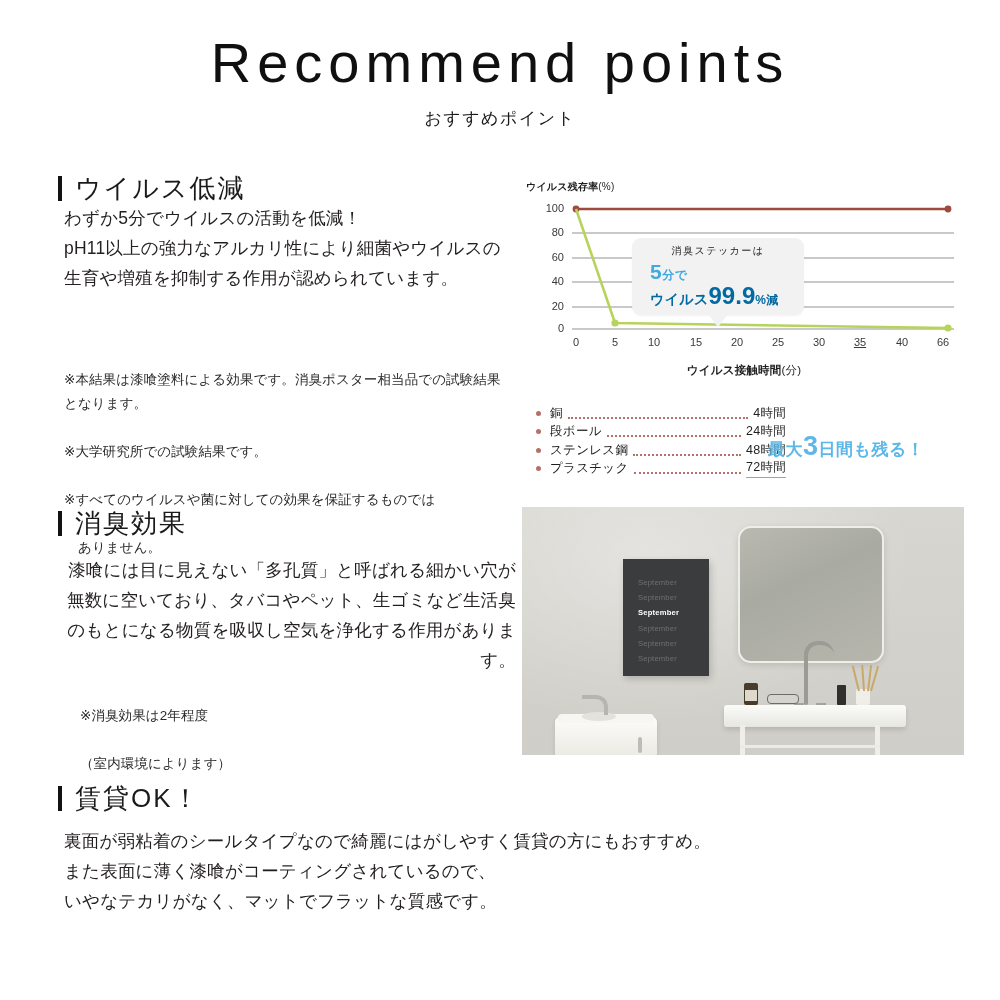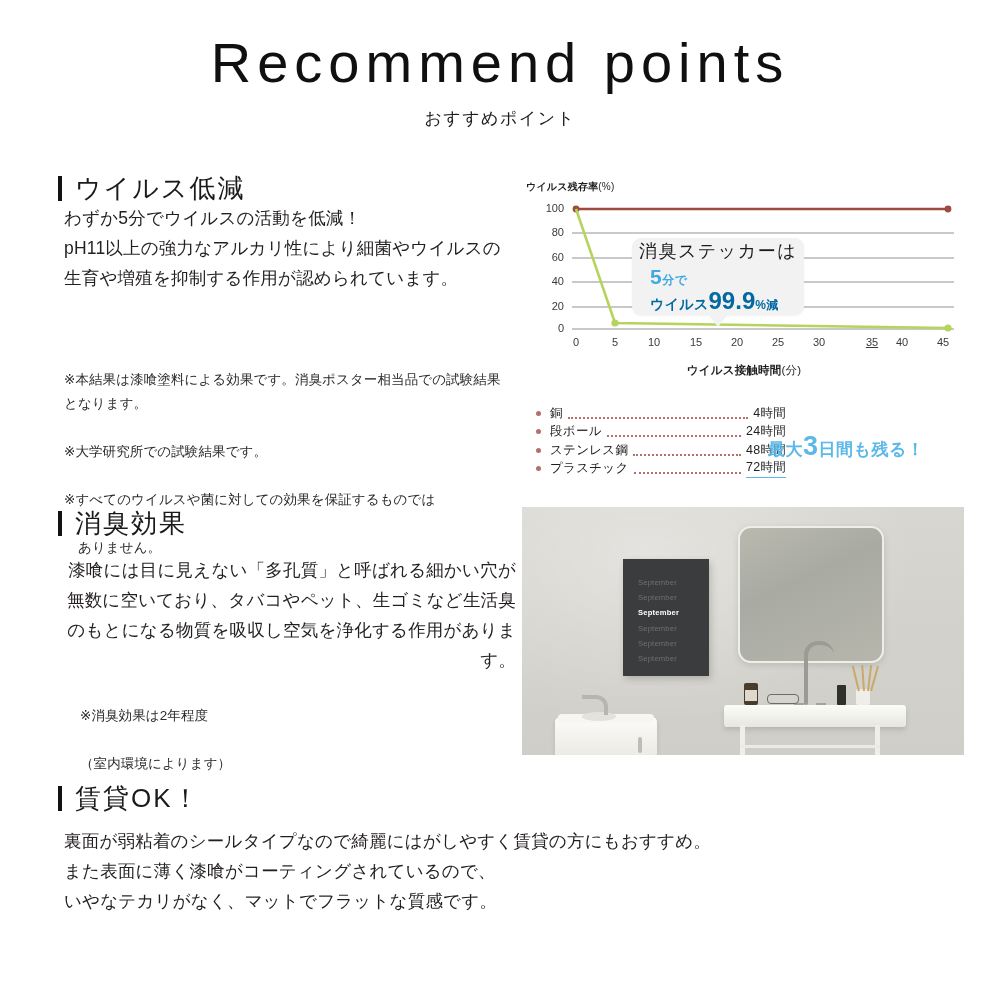--- a/index.html
+++ b/index.html
@@ -66,21 +66,21 @@
     position:absolute;left:632px;top:238px;width:172px;height:77px;
     background:#f2f2f2;border-radius:9px;
     display:flex;flex-direction:column;justify-content:center;align-items:center;
     box-shadow:0 1px 2px rgba(0,0,0,.05);
   }
   .bubble:after{
     content:"";position:absolute;left:50%;bottom:-12px;margin-left:-10px;
     border-left:10px solid transparent;border-right:10px solid transparent;
     border-top:13px solid #f2f2f2;
   }
-  .bub-l1{font-size:18px;color:#1c1c1c;letter-spacing:1.5px;margin-bottom:2px;}
+  .bub-l1{font-size:10px;color:#1c1c1c;letter-spacing:1.5px;margin-bottom:2px;}
   .bub-l2{font-size:13px;color:#3fa9e0;font-weight:700;letter-spacing:.5px;line-height:1.1;align-self:flex-start;margin-left:18px;}
   .bub-l2 .big{font-size:21px;}
   .bub-l2 .sm{font-size:12px;}
   .bub-l3{font-size:14px;color:#0369a1;font-weight:700;letter-spacing:.3px;line-height:1.1;align-self:flex-start;margin-left:18px;}
   .bub-l3 .big{font-size:24px;letter-spacing:0;}
   .bub-l3 .sm{font-size:12px;}
 
   
   .legend{position:absolute;left:536px;top:404px;width:250px;}
   .lg-row{display:flex;align-items:center;height:18.5px;font-size:12.5px;color:#1f1f1f;letter-spacing:.3px;}
@@ -223,23 +223,23 @@
     </div>
 
     <div class="xticks">
       <span class="xtick" style="left:4px;">0</span>
       <span class="xtick" style="left:43px;">5</span>
       <span class="xtick" style="left:82px;">10</span>
       <span class="xtick" style="left:124px;">15</span>
       <span class="xtick" style="left:165px;">20</span>
       <span class="xtick" style="left:206px;">25</span>
       <span class="xtick" style="left:247px;">30</span>
-      <span class="xtick" style="left:300px;text-decoration:underline;">35</span>
+      <span class="xtick" style="left:288px;text-decoration:underline;">35</span>
       <span class="xtick" style="left:330px;">40</span>
-      <span class="xtick" style="left:371px;">45</span>
+      <span class="xtick" style="left:371px;">66</span>
     </div>
 
     <div class="chart-xlabel">
       <span>ウイルス接触時間</span><span class="u">(分)</span>
     </div>
   </div>
 
   <div class="bubble">
     <div class="bub-l1">消臭ステッカーは</div>
     <div class="bub-l2">

